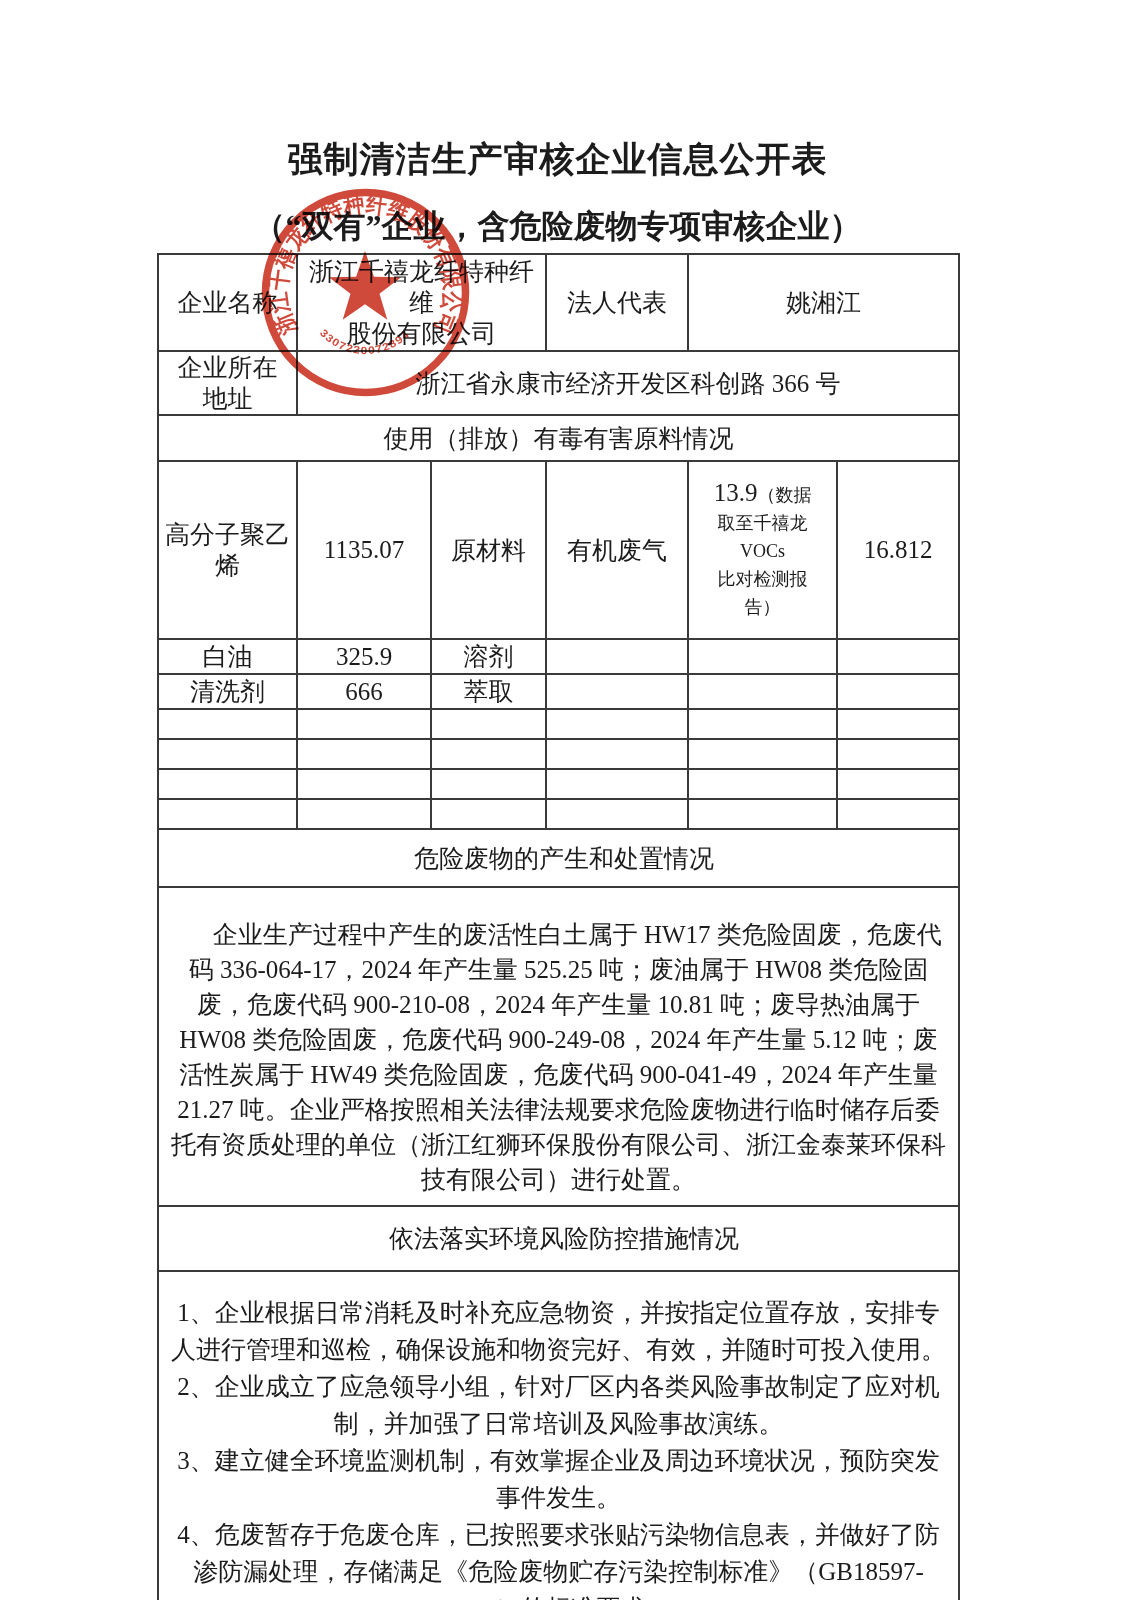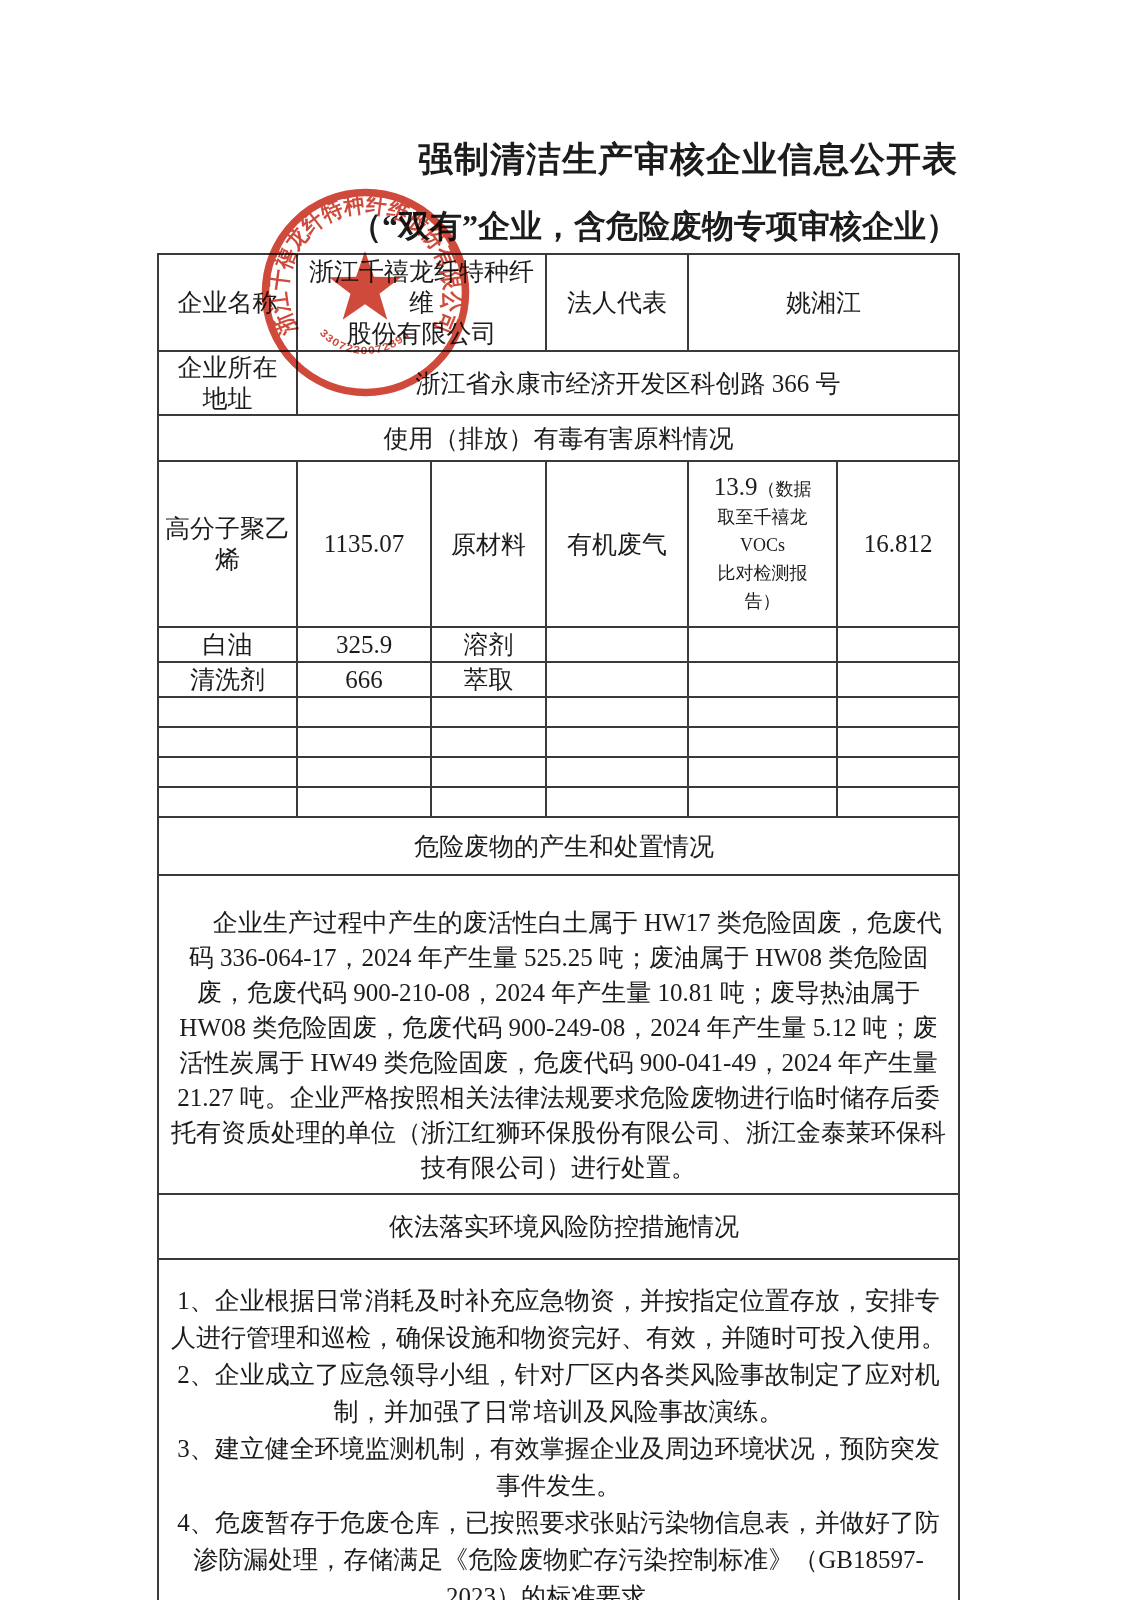--- a/index.html
+++ b/index.html
@@ -1,20 +1,20 @@
 <!DOCTYPE html>
 <html style="--stamp-color: #cc3a2a;"><head>
 <meta charset="utf-8">
 <style>
   :root { --stamp-color:#cc3a2a; --ink:#1c1c1c; --line:#3a3a3a; }
   * { margin:0; padding:0; box-sizing:border-box; }
   body { background:#ffffff; font-family:"Liberation Serif","DejaVu Serif",serif; color:var(--ink); }
   .page { position:relative; width:1131px; height:1600px; background:#ffffff; overflow:hidden; }
 
-  .title-block { position:absolute; left:157px; top:136px; width:801px; text-align:right; }
+  .title-block { position:absolute; left:157px; top:136px; width:801px; text-align:center; }
   .doc-title { font-size:35px; font-weight:bold; letter-spacing:1px; }
   .doc-subtitle { margin-top:22px; font-size:32px; font-weight:bold; letter-spacing:0; }
 
   table.form { position:absolute; left:157px; top:253px; width:801px;
     border-collapse:collapse; table-layout:fixed; }
   table.form td { border:2px solid var(--line); font-size:25px; text-align:center;
     vertical-align:middle; overflow:hidden; }
 
   .prewrap { white-space:pre-line; line-height:31px; }
 
@@ -33,21 +33,21 @@
   td.col-hdr { font-size:24px; line-height:30px; }
   td.sect-center { font-size:25px; }
   td.sect-left { text-align:left; padding-left:11px; font-size:25px;margin-top:28px; }
 
   td.para-cell { text-align:justify; vertical-align:top; padding:29px 12px 8px 12px;
     font-size:24px; line-height:35px;margin-left:36px; }
   td.para-cell .indent { text-indent:1.5em; display:block; }
   td.list-cell { text-align:justify; vertical-align:top; padding:22px 12px 8px 12px;
     font-size:24px; line-height:37px; }
 
-  .conc-cell { line-height:26px; padding:12px; }
+  .conc-cell { line-height:26px; padding:18px; }
   .conc-value { font-size:25px; }
   .conc-note { font-size:18px; white-space:pre-line; }
 
   .stamp { position:absolute; left:258px; top:185px; width:216px; height:216px;
     mix-blend-mode:multiply; opacity:0.92; pointer-events:none; }
   .stamp-ring { fill:none; stroke:var(--stamp-color); stroke-width:7.5px; }
   .stamp-fill { fill:var(--stamp-color); }
   .stamp-arc-text { font-family:"Liberation Serif","DejaVu Serif",serif; font-weight:bold;
     font-size:24px; fill:var(--stamp-color); }
   .stamp-code-text { font-family:"Liberation Sans","DejaVu Sans",sans-serif; font-weight:bold;

